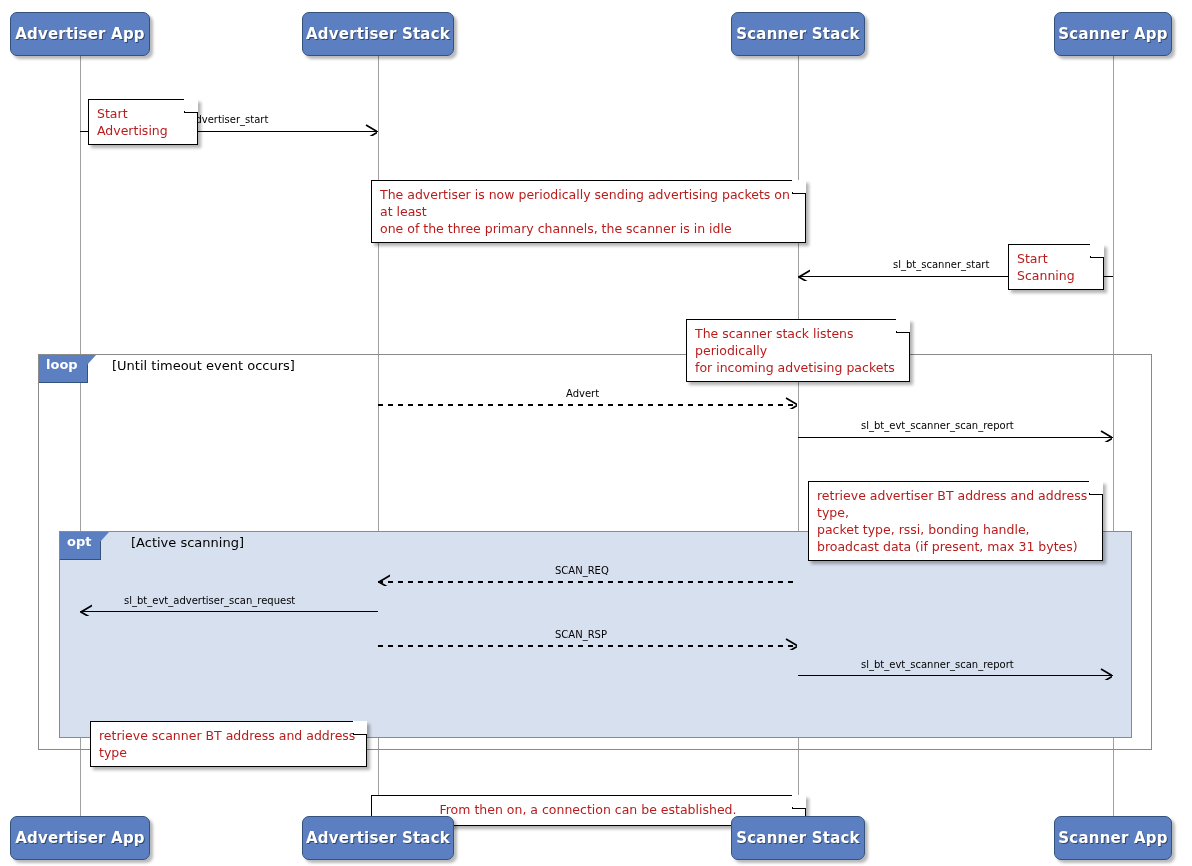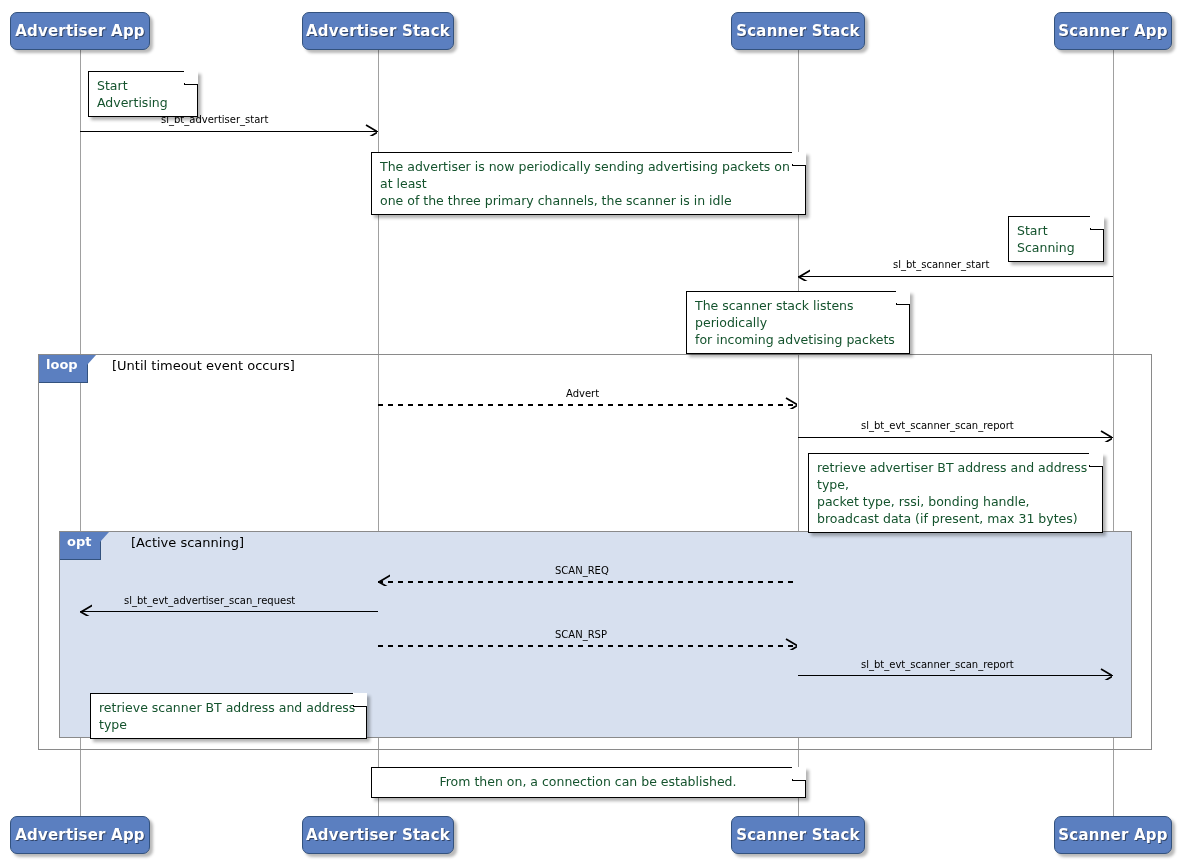--- a/index.html
+++ b/index.html
@@ -33,21 +33,21 @@
     box-sizing: border-box;
     background: #5b7fc0;
     border: 1px solid #33527e;
     border-radius: 7px;
     color: #ffffff;
     font-size: 15px;
     font-weight: bold;
     display: flex;
     align-items: center;
     justify-content: center;
-    height: 38px;
+    height: 44px;
     box-shadow: 3px 3px 3px rgba(0,0,0,0.28);
     text-shadow: 1px 1px 0 rgba(0,0,0,0.45);
     white-space: nowrap;
     letter-spacing: 0.2px;
   }
 
   
   .fragment {
     position: absolute;
     box-sizing: border-box;
@@ -113,25 +113,26 @@
     height: 12px;
   }
 
   
   .note {
     position: absolute;
     box-sizing: border-box;
     background: #ffffff;
     border: 1px solid #000000;
     font-size: 12.5px;
-    color: #14532d;
+    color: #b91c1c;
     line-height: 17px;
     padding: 5px 9px 5px 8px;
     box-shadow: 3px 3px 3px rgba(0,0,0,0.30);
     white-space: pre-line;
+    margin-top: 28px;
   }
   .note .fold {
     position: absolute;
     right: -1px;
     top: -1px;
     width: 13px;
     height: 13px;
     background: #ffffff;
     border-left: 1px solid #000000;
     border-bottom: 1px solid #000000;

